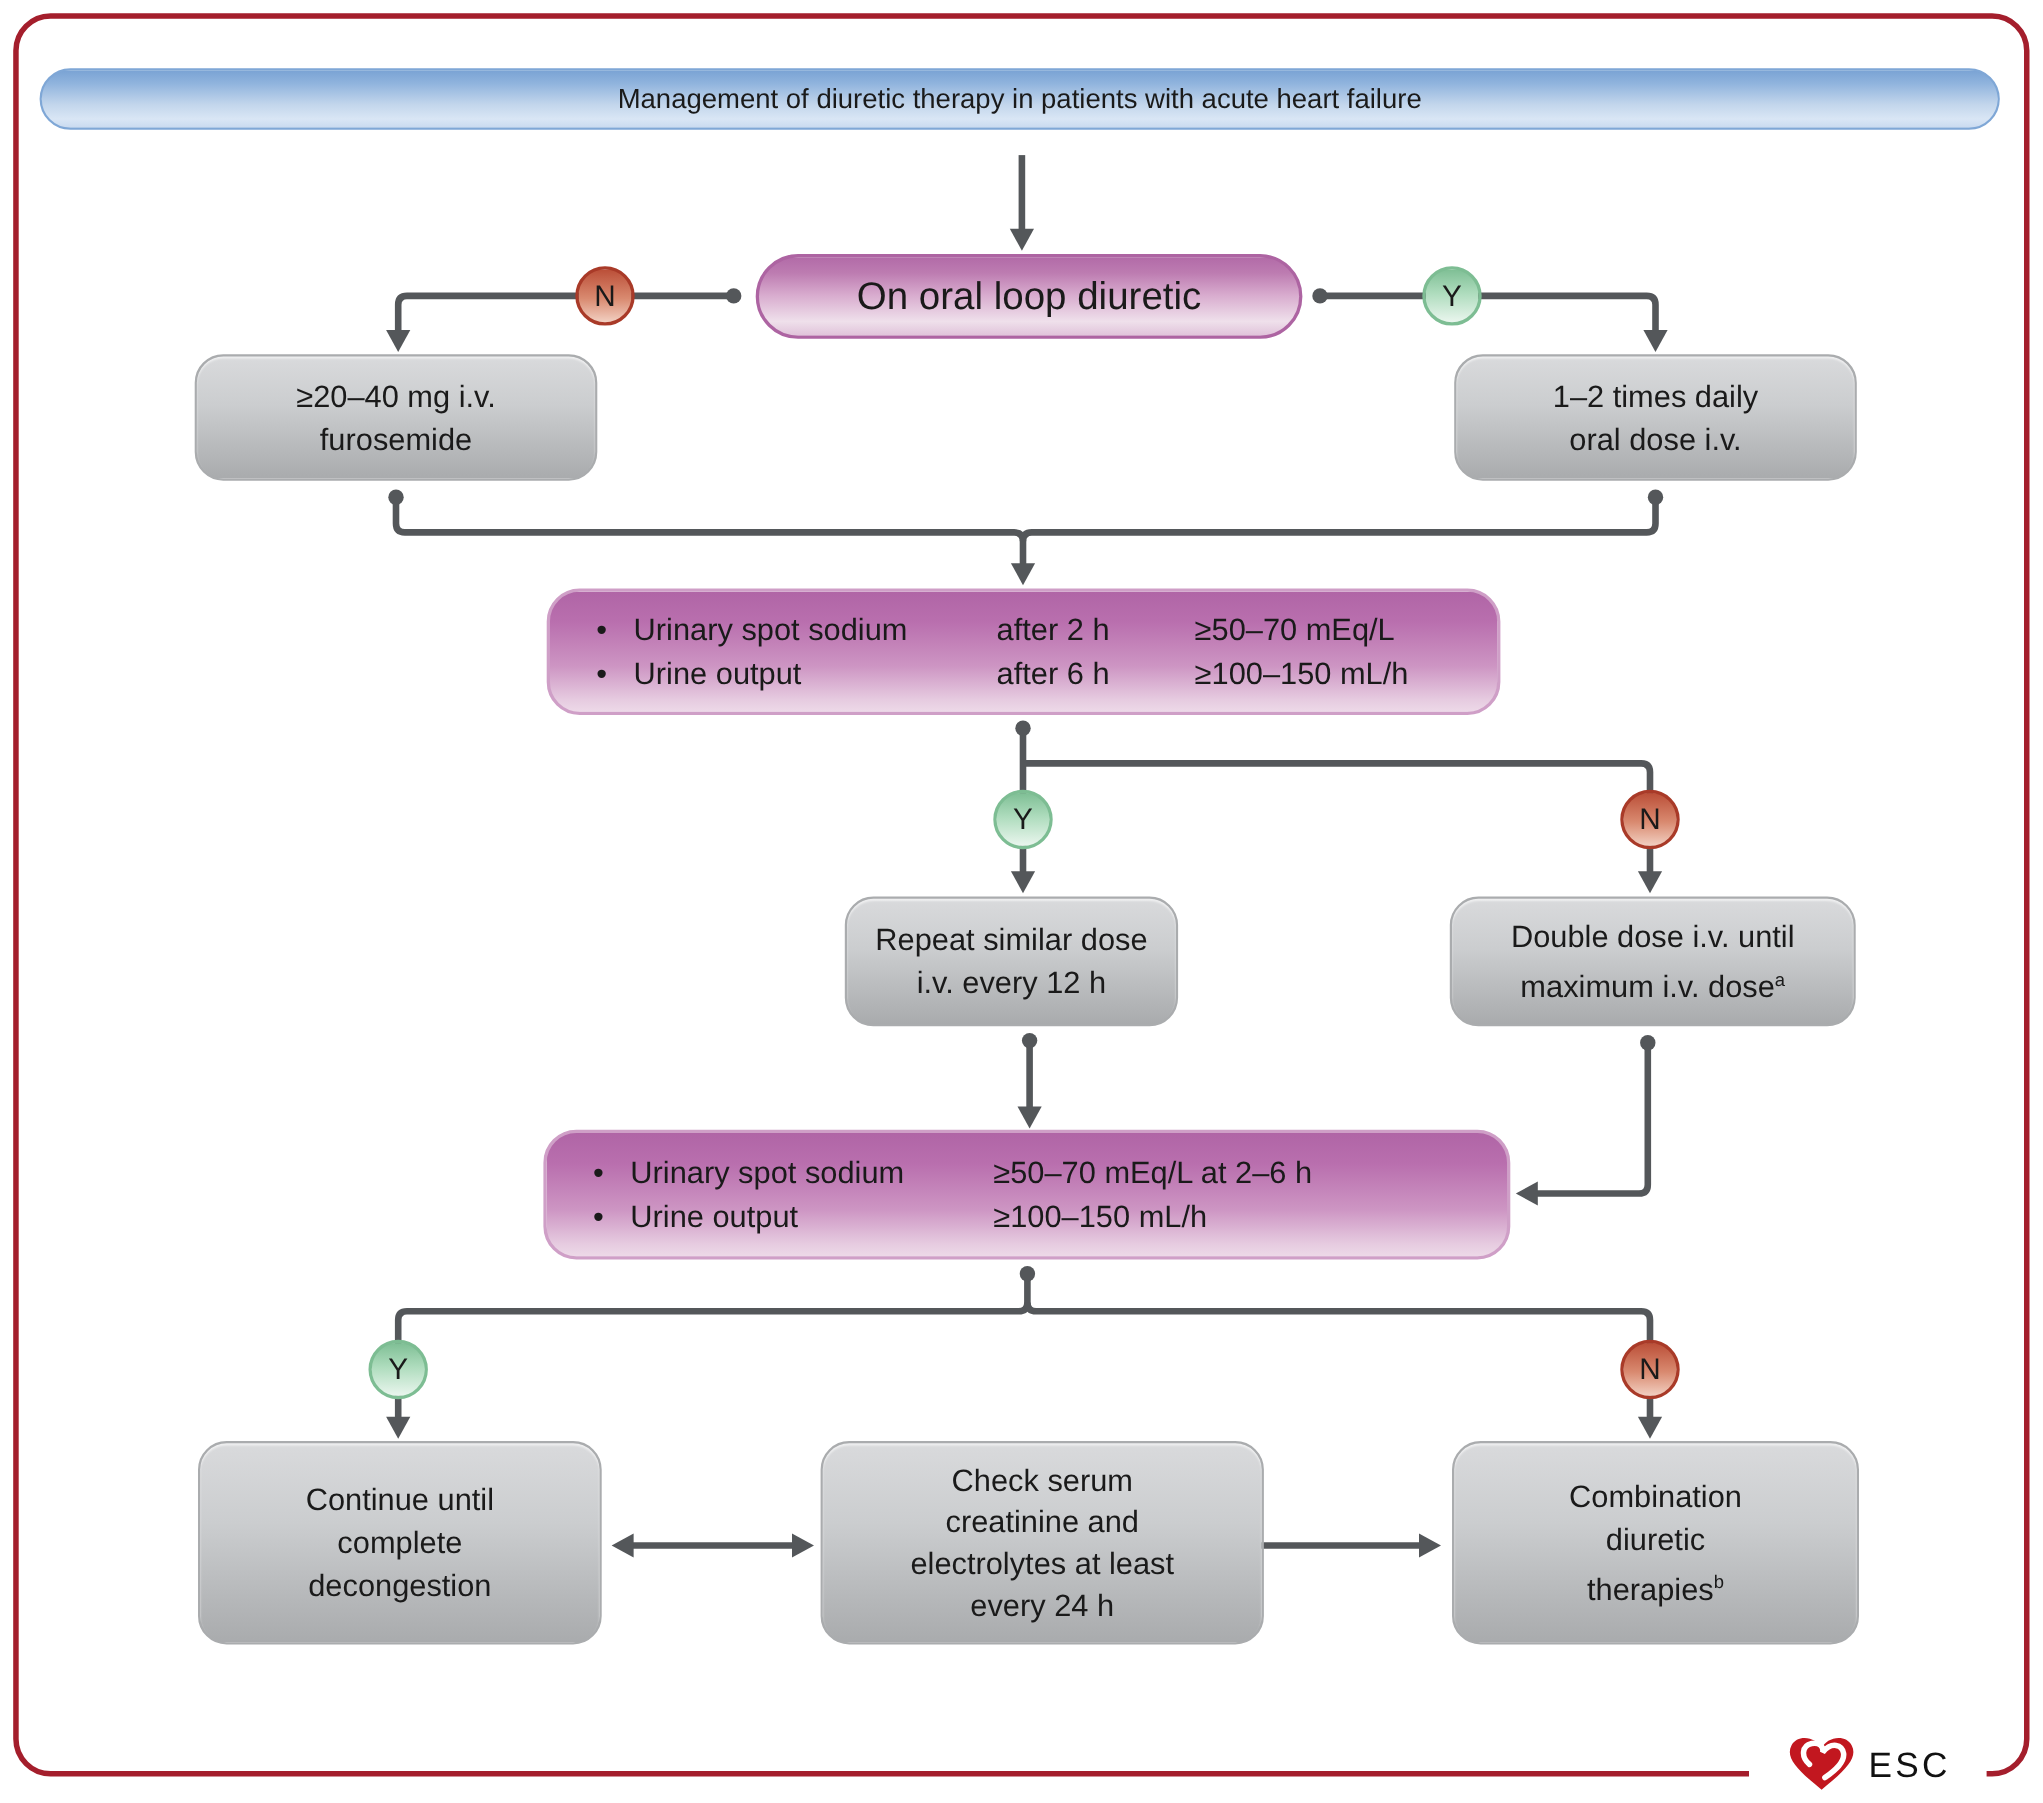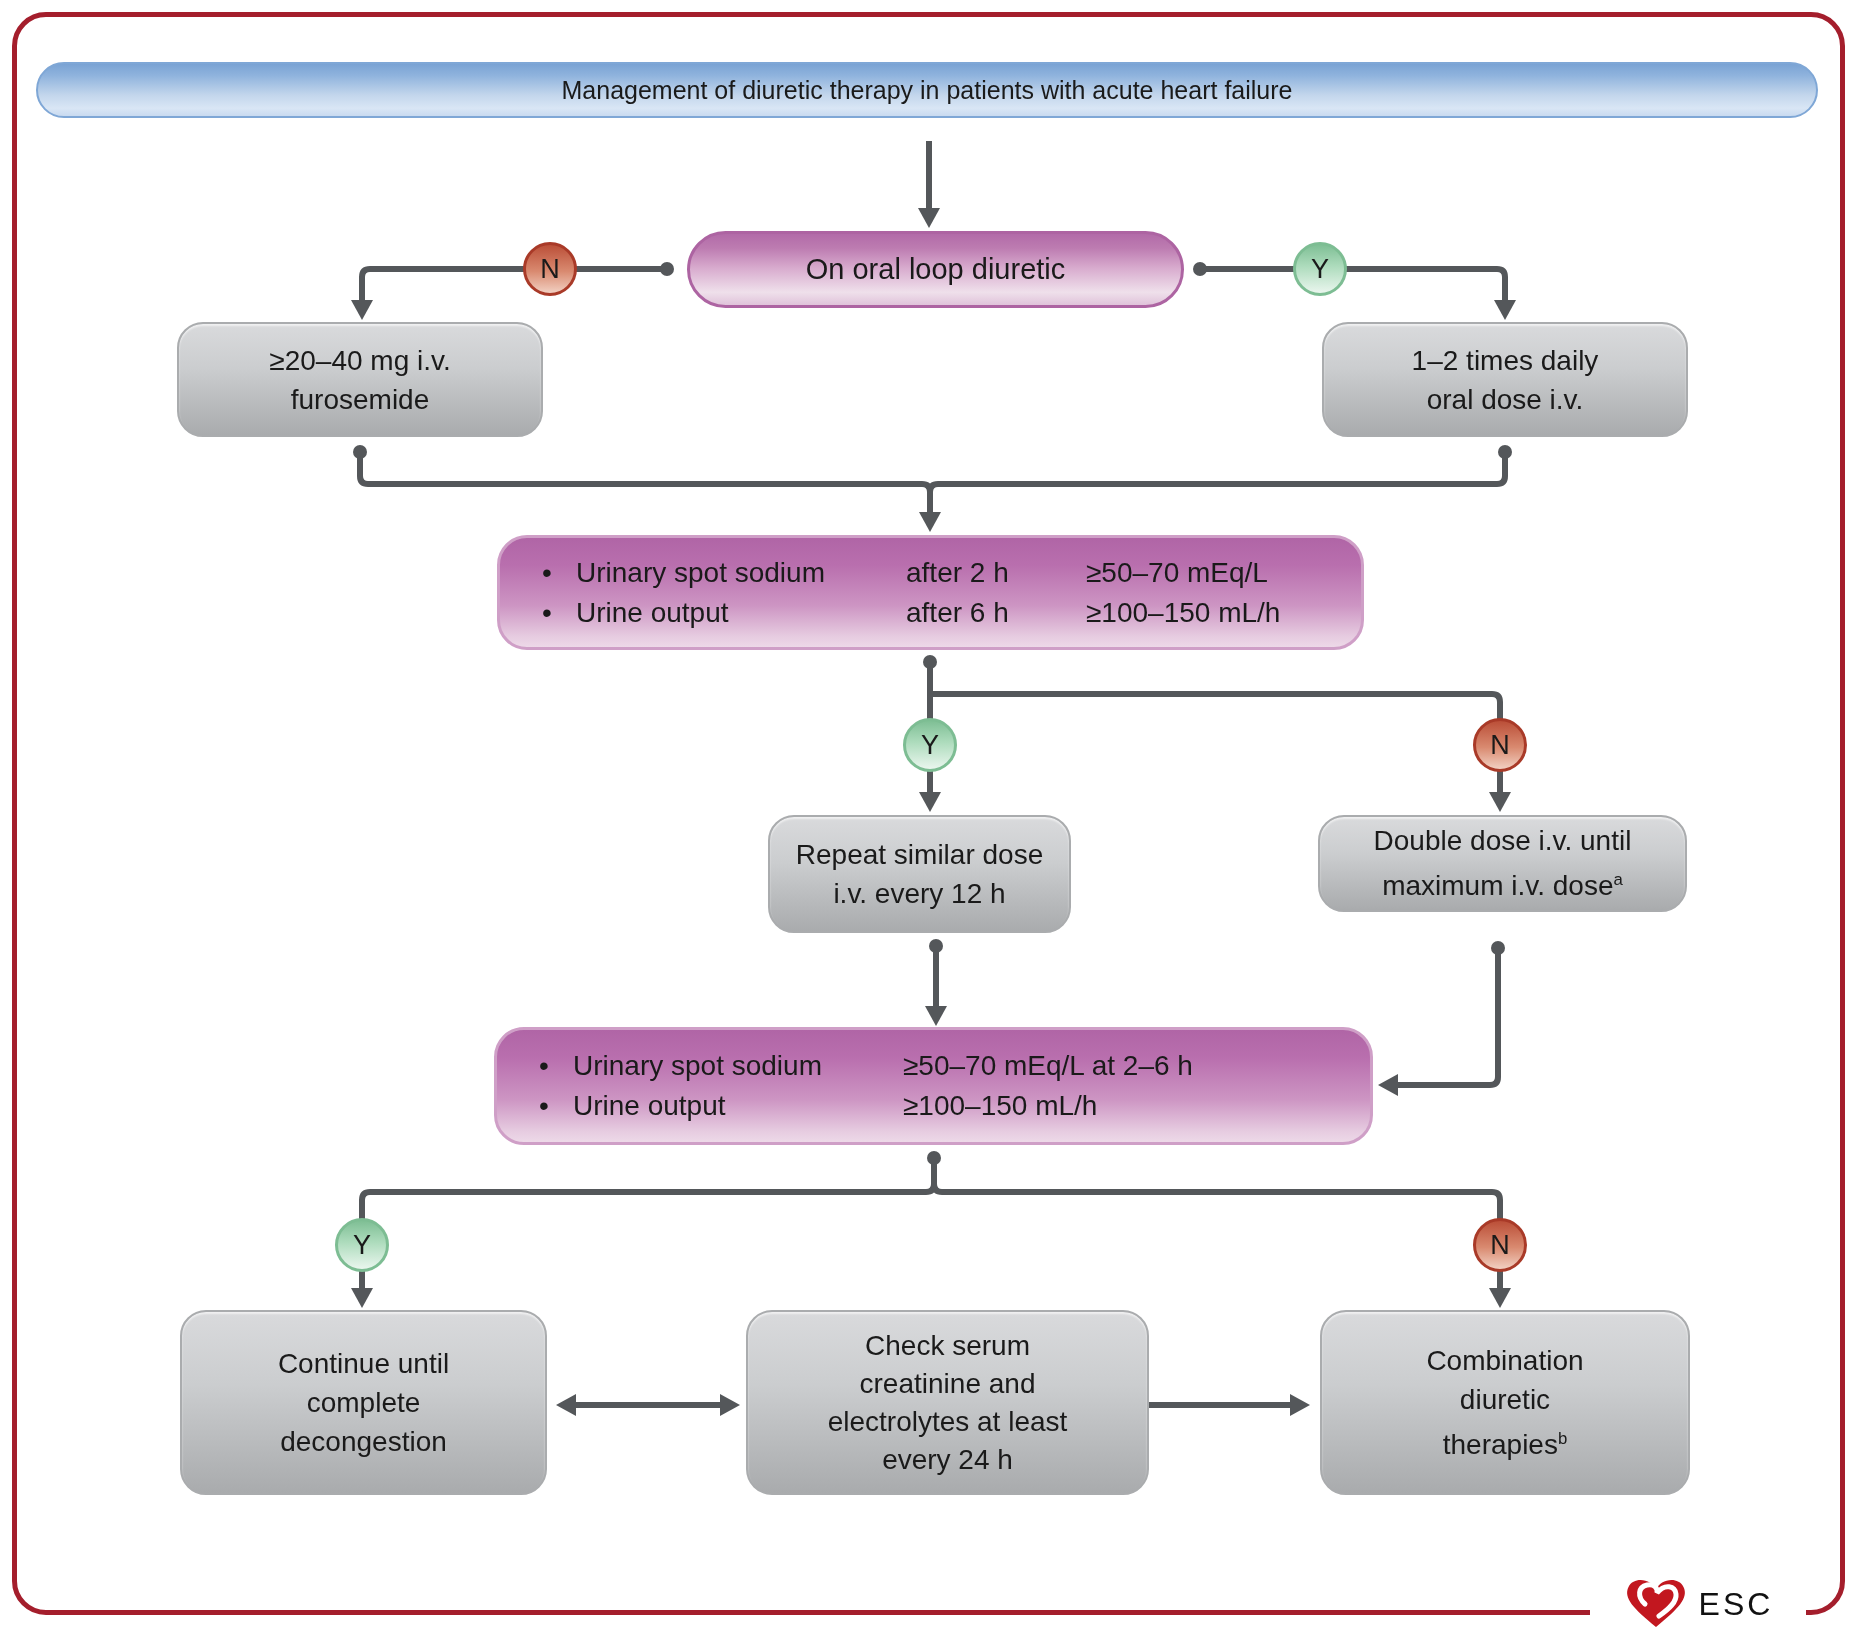--- a/index.html
+++ b/index.html
@@ -27,21 +27,21 @@
     border:2px solid #aaacae;
     display:flex;flex-direction:column;align-items:center;justify-content:center;
     text-align:center;font-size:28px;line-height:39px;z-index:3;
     box-shadow:inset 0 2px 2px rgba(255,255,255,.6);
   }
   .pill{
     position:absolute;left:687px;top:231px;width:497px;height:77px;border-radius:39px;
     background:linear-gradient(180deg,#b26ba8 0%,#bd7cb1 20%,#d8abce 48%,#efe0eb 82%,#e0c3da 100%);
     border:3px solid #ad64a2;box-sizing:border-box;
     display:flex;align-items:center;justify-content:center;
-    font-size:29px;z-index:3;
+    font-size:35px;z-index:3;
   }
   .pink-box{
     position:absolute;box-sizing:border-box;border-radius:30px;
     background:linear-gradient(180deg,#b065a6 0%,#b96fae 25%,#cd95c3 62%,#e6cbe0 90%,#edd9e8 100%);
     border:3px solid #cf9fc7;
     display:flex;flex-direction:column;justify-content:center;
     font-size:28px;z-index:3;
   }
   .pink-row{display:grid;grid-template-columns:34px 330px 180px auto;padding-left:42px;line-height:40px;}
   .pink-row.two-col{grid-template-columns:34px 330px auto;}
@@ -178,21 +178,21 @@
       <span>Urine output</span>
       <span>after 6 h</span>
       <span>≥100–150 mL/h</span>
     </div>
   </div>
 
   <div class="gray-box" style="left:768px;top:815px;width:303px;height:118px;">
     <span>Repeat similar dose</span>
     <span>i.v. every 12 h</span>
   </div>
-  <div class="gray-box" style="left:1318px;top:815px;width:369px;height:97px;">
+  <div class="gray-box" style="left:1318px;top:815px;width:369px;height:118px;">
     <span>Double dose i.v. until</span>
     <span><span>maximum i.v. dose</span><sup>a</sup></span>
   </div>
 
   <div class="pink-box" style="left:494px;top:1027px;width:879px;height:118px;">
     <div class="pink-row two-col">
       <span>•</span>
       <span>Urinary spot sodium</span>
       <span>≥50–70 mEq/L at 2–6 h</span>
     </div>

